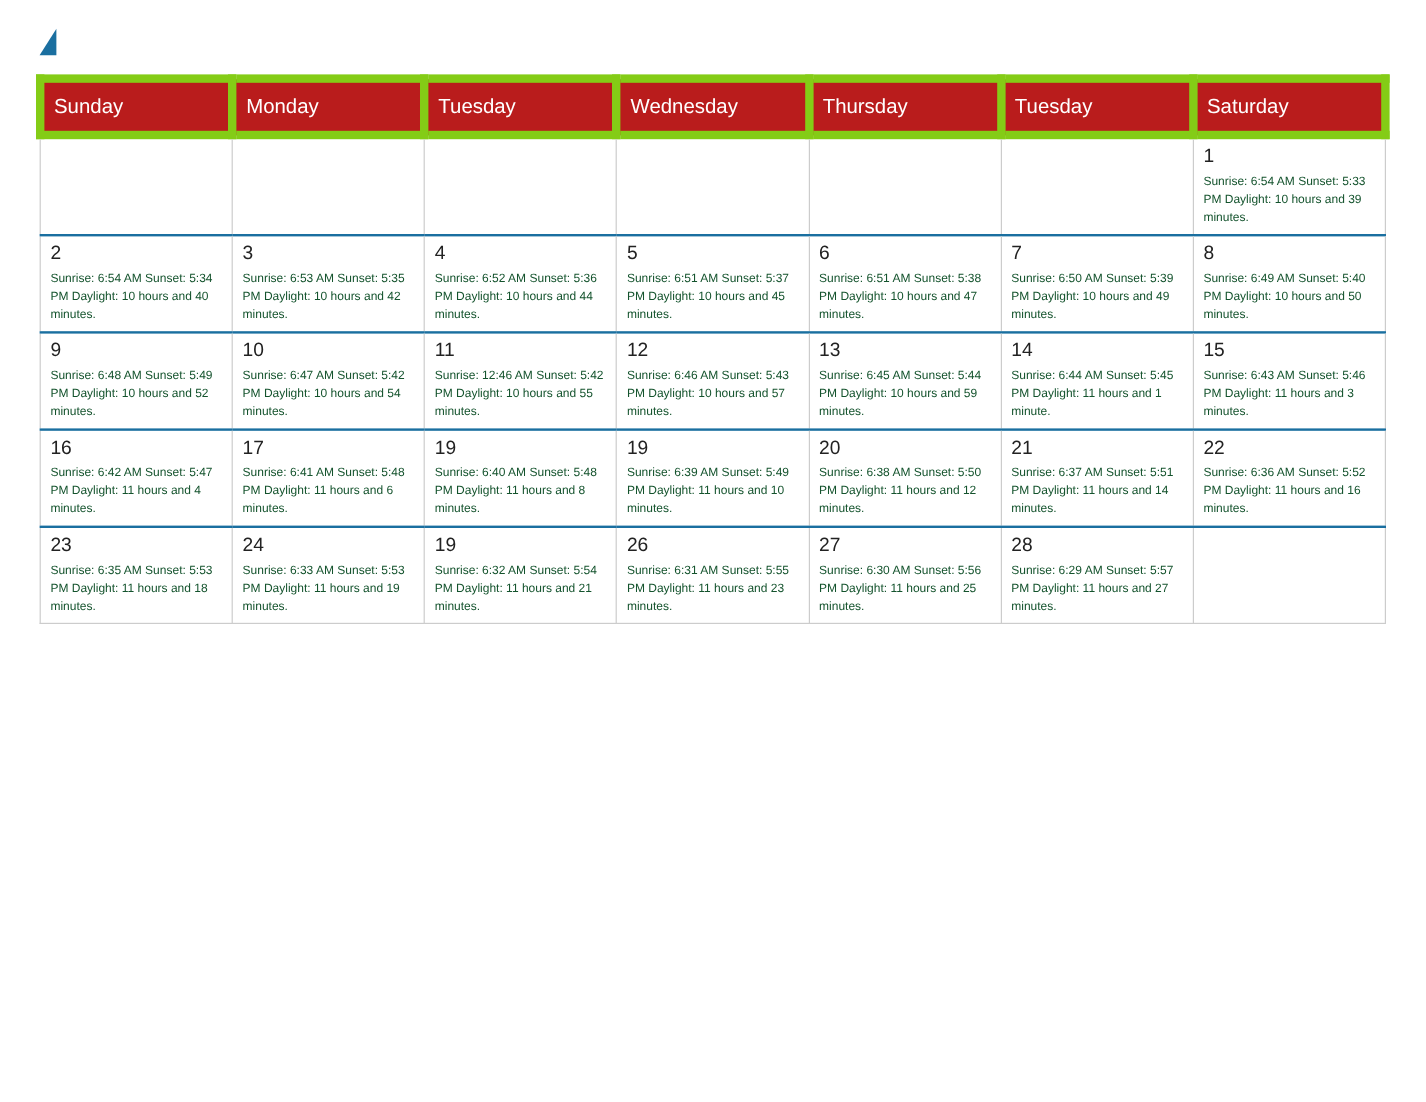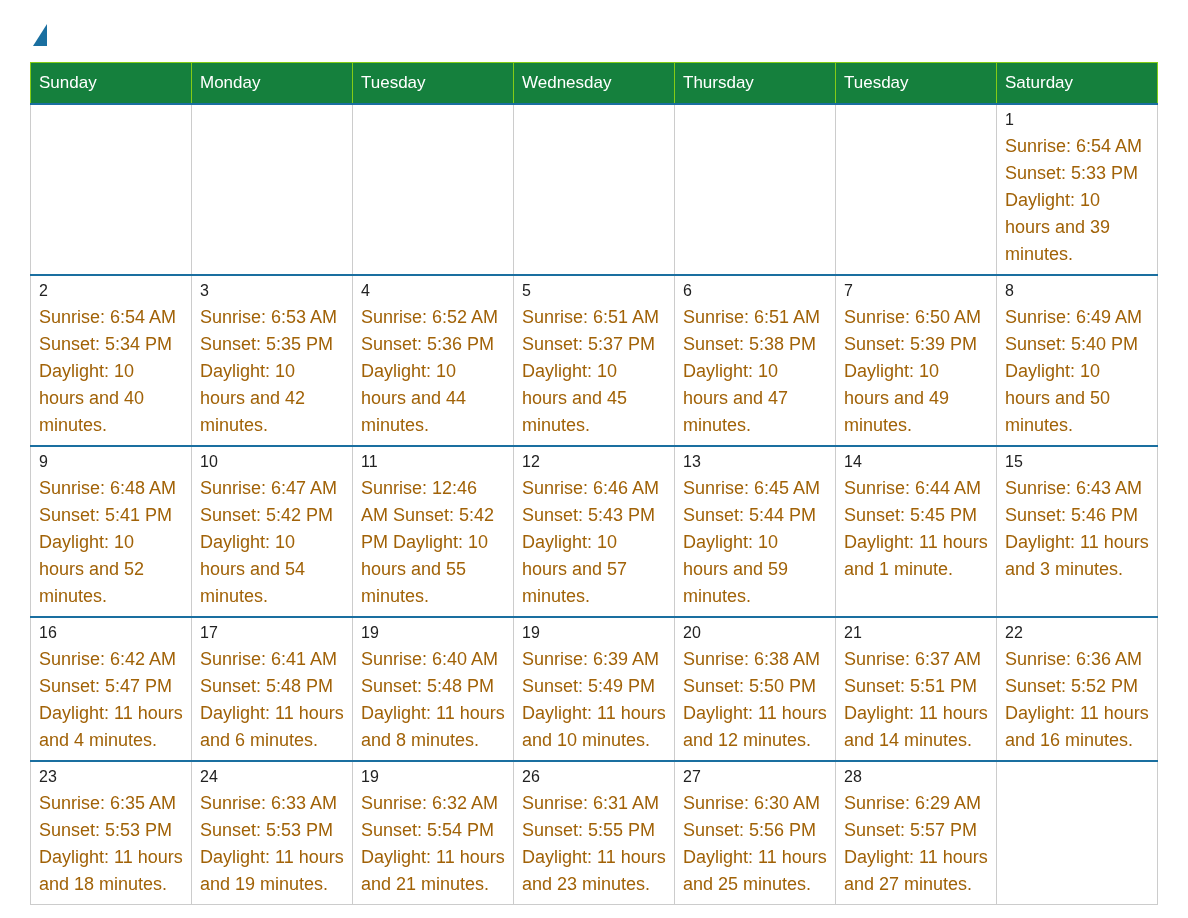--- a/index.html
+++ b/index.html
@@ -59,27 +59,27 @@
       font-size: 20px;
       color: #555;
       margin-top: 4px;
     }
     .calendar {
       width: 100%;
       border-collapse: collapse;
       border: 1px solid #aaa;
     }
     .calendar th {
-      background-color: #15803d;
+      background-color: #b91c1c;
       color: #fff;
       font-size: 17px;
       font-weight: normal;
       padding: 10px 8px;
       text-align: left;
-      border: 1px solid #84cc16;
+      border: 7px solid #84cc16;
     }
     .calendar td {
       vertical-align: top;
       border: 1px solid #ccc;
       padding: 6px 8px;
       width: calc(100% / 7);
       min-height: 110px;
       background: #fff;
     }
     .calendar tr:first-child td {
@@ -88,22 +88,22 @@
     .calendar tbody tr td {
       border-top: 2px solid #1a6fa0;
     }
     .day-number {
       font-size: 16px;
       color: #222;
       font-weight: normal;
       margin-bottom: 4px;
     }
     .day-info {
-      font-size: 18px;
-      color: #a16207;
+      font-size: 10px;
+      color: #14532d;
       line-height: 1.5;
     }
     .empty-cell {
       background: #f9f9f9;
     }
   </style>
 </head>
 <body>
 
 <div class="header">
@@ -196,21 +196,21 @@
           <div class="day-info">Sunrise: 6:49 AM
 Sunset: 5:40 PM
 Daylight: 10 hours
 and 50 minutes.</div>
         </td>
       </tr>
       <tr>
         <td>
           <div class="day-number">9</div>
           <div class="day-info">Sunrise: 6:48 AM
-Sunset: 5:41 PM
+Sunset: 5:49 PM
 Daylight: 10 hours
 and 52 minutes.</div>
         </td>
         <td>
           <div class="day-number">10</div>
           <div class="day-info">Sunrise: 6:47 AM
 Sunset: 5:42 PM
 Daylight: 10 hours
 and 54 minutes.</div>
         </td>

